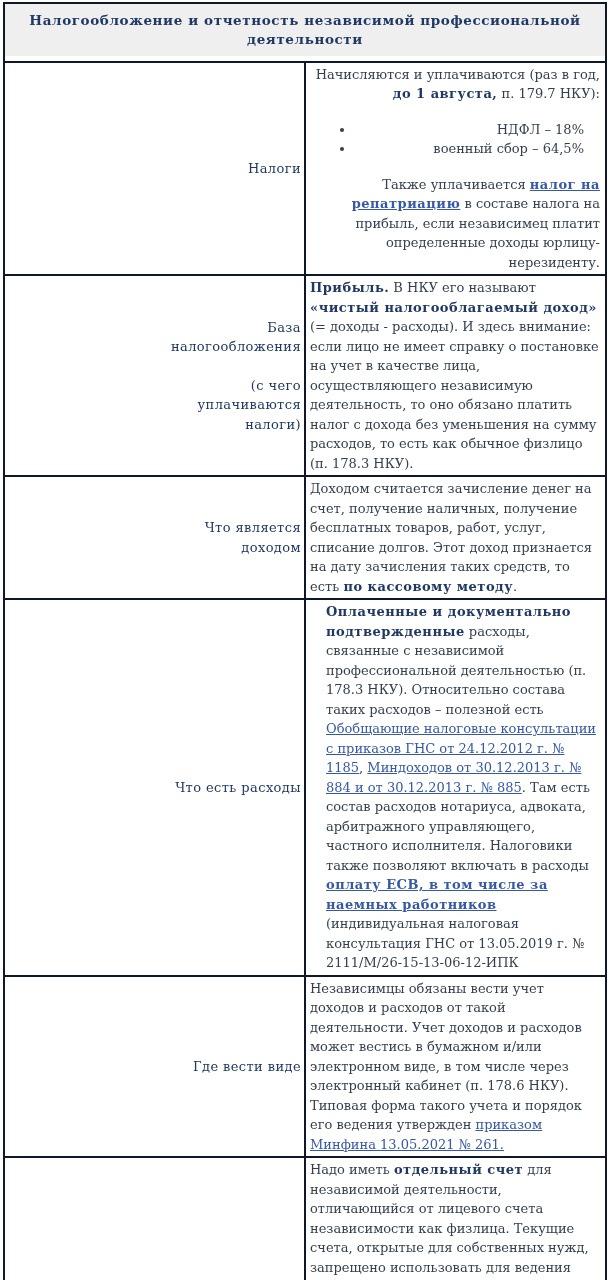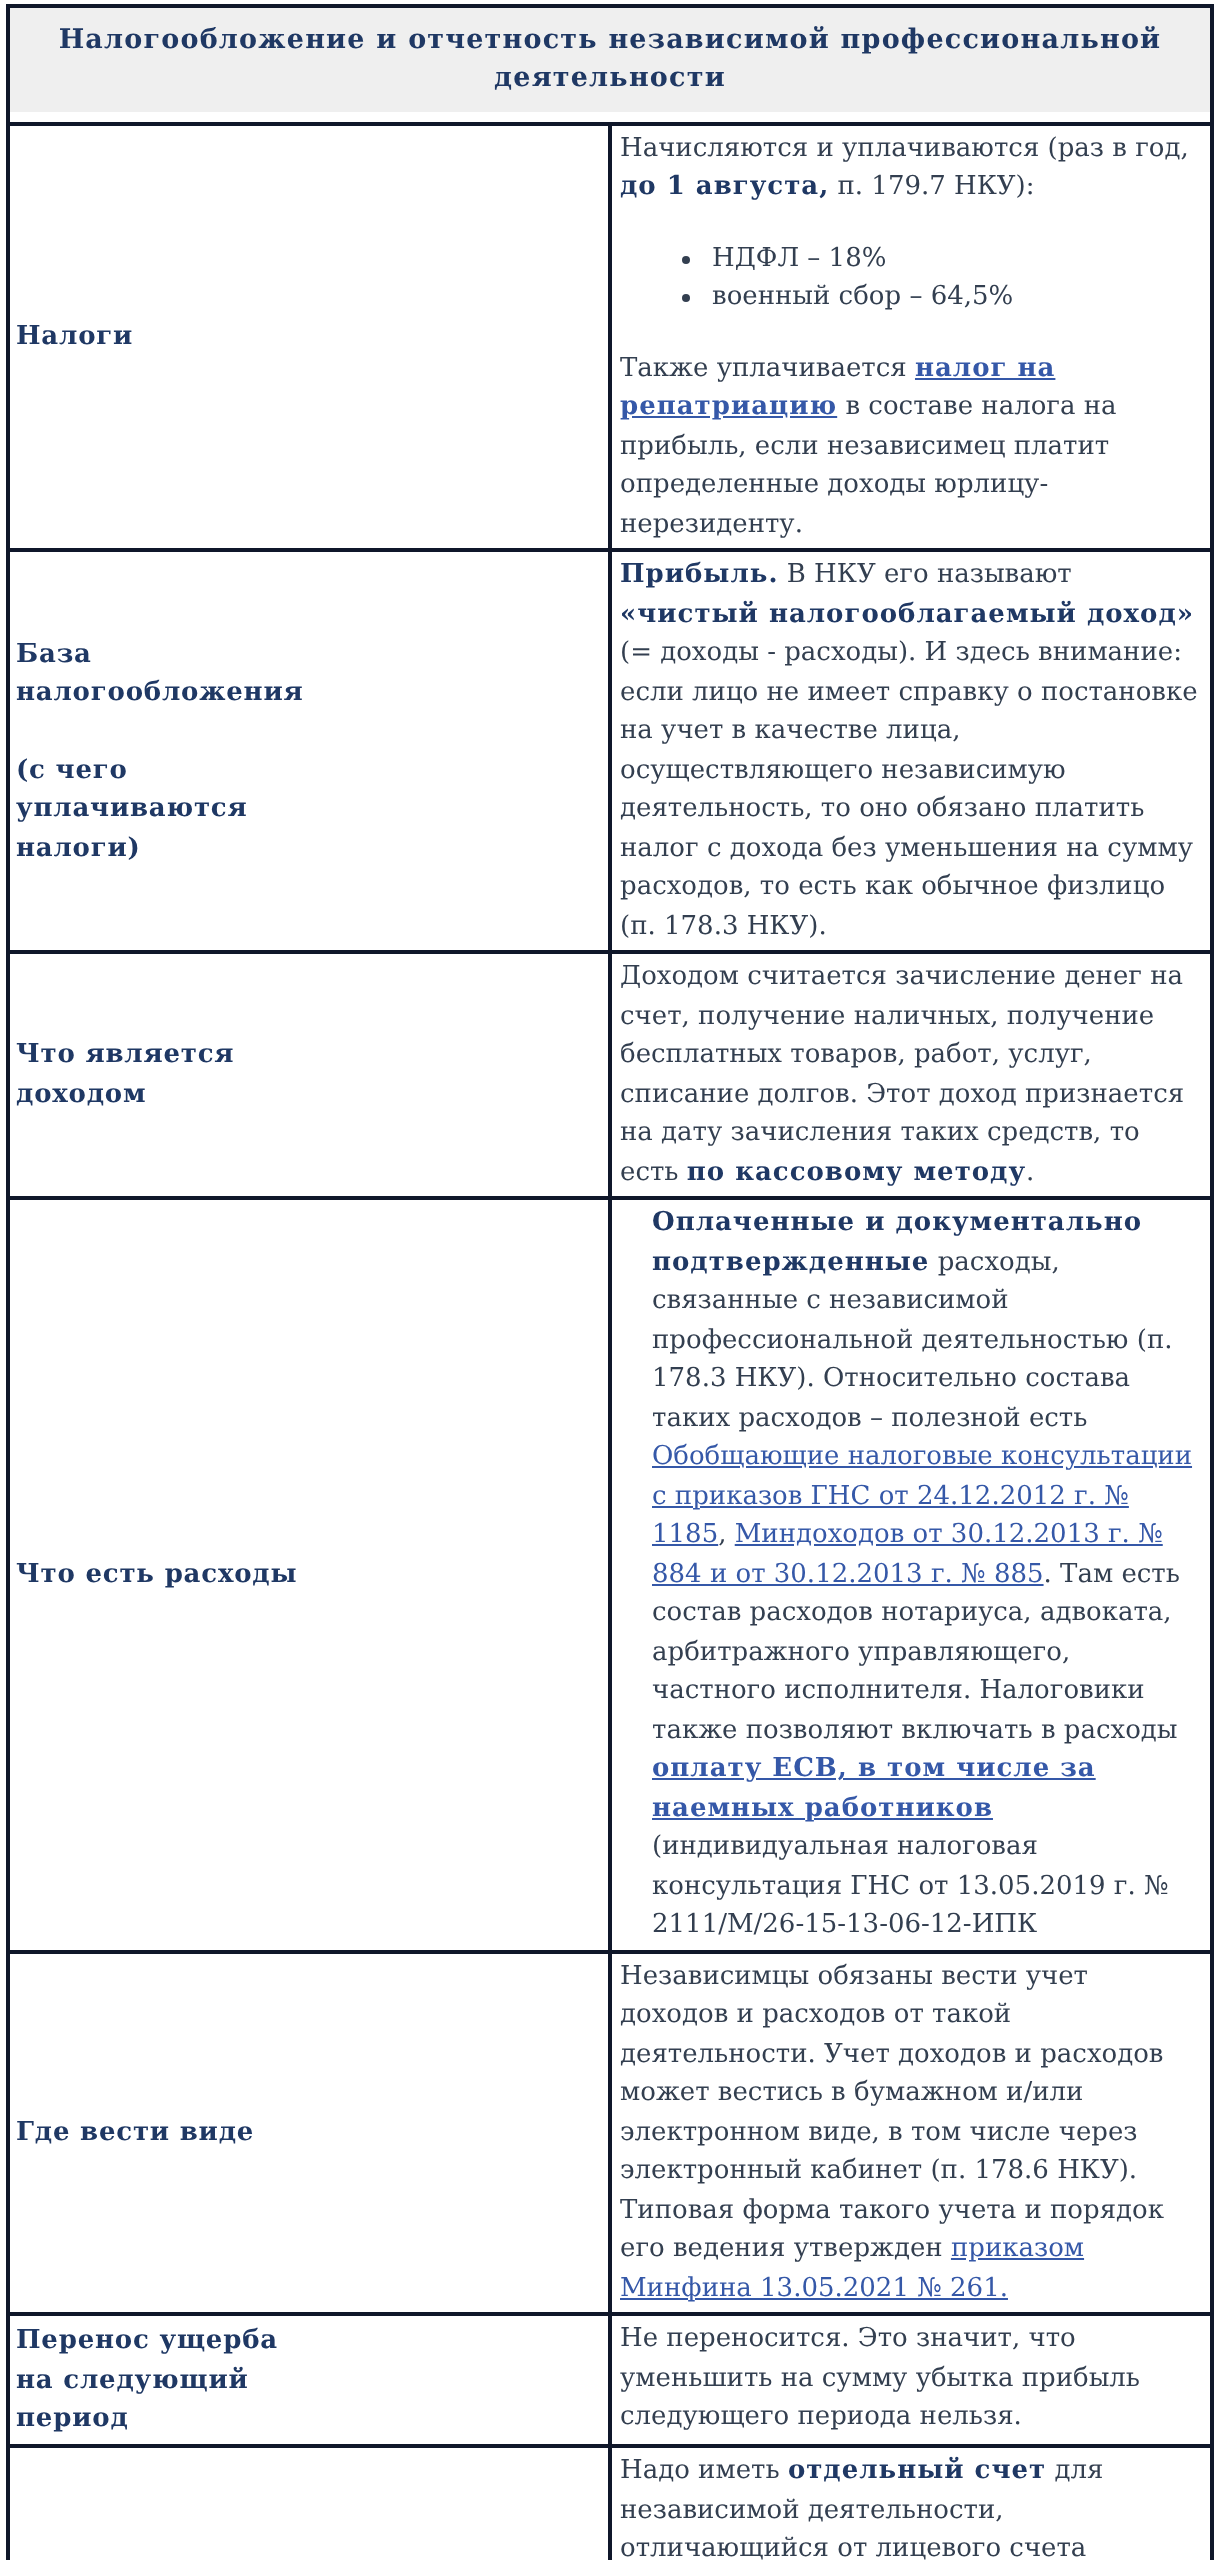--- a/index.html
+++ b/index.html
@@ -3,39 +3,39 @@
 <meta charset="utf-8">
 <style>
   html,body{margin:0;padding:0;background:#ffffff;}
   body{width:610px;height:1280px;overflow:hidden;box-sizing:border-box;
        font-family:"DejaVu Serif", serif;}
   .page{width:604px;margin:2px auto 0 auto;}
   table.tbl{width:100%;border-collapse:collapse;table-layout:fixed;
             font-size:13px;line-height:1.5;color:#333f50;
             border:1px solid #6e6e6e;border-top:2px solid #4a4a4a;}
   td{border:2px solid #0f172a;vertical-align:top;padding:2px 5px 2px 4px;word-wrap:break-word;}
-  td.hdr{width:124px;text-align:left;vertical-align:middle;
-         font-weight:bold;color:#1f3864;letter-spacing:0.4px;padding:2px 3px;}
+  td.hdr{width:124px;text-align:right;vertical-align:middle;
+         font-weight:normal;color:#1f3864;letter-spacing:0.4px;padding:2px 3px;}
   td.cnt{vertical-align:top;}
   
   td.title-cell{padding:0 0 5px 0;background:#ffffff;}
   .title-bar{background:#efefef;text-align:center;font-weight:bold;color:#1f3864;
              letter-spacing:0.6px;padding:7px 10px;font-size:13.5px;line-height:1.4;}
   
   .seg.n{color:#333f50;}
   .seg.b{font-weight:bold;color:#1f3864;letter-spacing:0.5px;}
   a.seg{color:#3558a8;text-decoration:underline;cursor:pointer;}
   a.seg.bl{font-weight:bold;letter-spacing:0.5px;}
   p.block{margin:0;}
   ul.block{margin:16px;padding-left:29px;}
   ul.block li{padding-left:1px;}
   .gap1{margin-top:19px;}
   .hgap{height:19px;}
   
-  tr.r-nalogi  td.cnt{height:140px;}
+  tr.r-nalogi  td.cnt{height:140px;text-align:right;}
   tr.r-baza    td.cnt{height:112px;}
   tr.r-dohod   td.cnt{height:78px;}
   tr.r-rashody td.cnt{height:170px;padding-left:20px;}
   tr.r-uchet   td.cnt{height:93px;}
   tr.r-perenos td.cnt{height:60px;}
   tr.r-scheta  td.cnt{height:132px;}
 </style>
 </head>
 <body>
 
@@ -91,30 +91,20 @@
           </td>
         </tr>
         <tr class="r-uchet">
           <td class="hdr">
             <div>Где вести виде</div>
           </td>
           <td class="cnt">
             <p class="block"><span class="seg n">Независимцы обязаны вести учет доходов и расходов от такой деятельности. Учет доходов и расходов может вестись в бумажном и/или электронном виде, в том числе через электронный кабинет (п. 178.6 НКУ). Типовая форма такого учета и порядок его ведения утвержден </span><a class="seg l" href="#">приказом Минфина 13.05.2021 № 261.</a></p>
           </td>
         </tr>
-        <tr class="r-perenos">
-          <td class="hdr">
-            <div>Перенос ущерба</div>
-            <div>на следующий</div>
-            <div>период</div>
-          </td>
-          <td class="cnt">
-            <p class="block"><span class="seg n">Не переносится. Это значит, что уменьшить на сумму убытка прибыль следующего периода нельзя.</span></p>
-          </td>
-        </tr>
         <tr class="r-scheta">
           <td class="hdr"></td>
           <td class="cnt">
             <p class="block"><span class="seg n">Надо иметь </span><span class="seg b">отдельный счет</span><span class="seg n"> для независимой деятельности, отличающийся от лицевого счета независимости как физлица. Текущие счета, открытые для собственных нужд, запрещено использовать для ведения независимой профессиональной деятельности (п. 24 Инструкции о порядке открытия и закрытия счетов пользователям предоставлятелями платежных услуг по обслуживанию счетов, утвержденной постановлением НБУ от 29.07.2022 № 162).</span></p>
           </td>
         </tr>
       </tbody>
   </table>
 </div>
 

